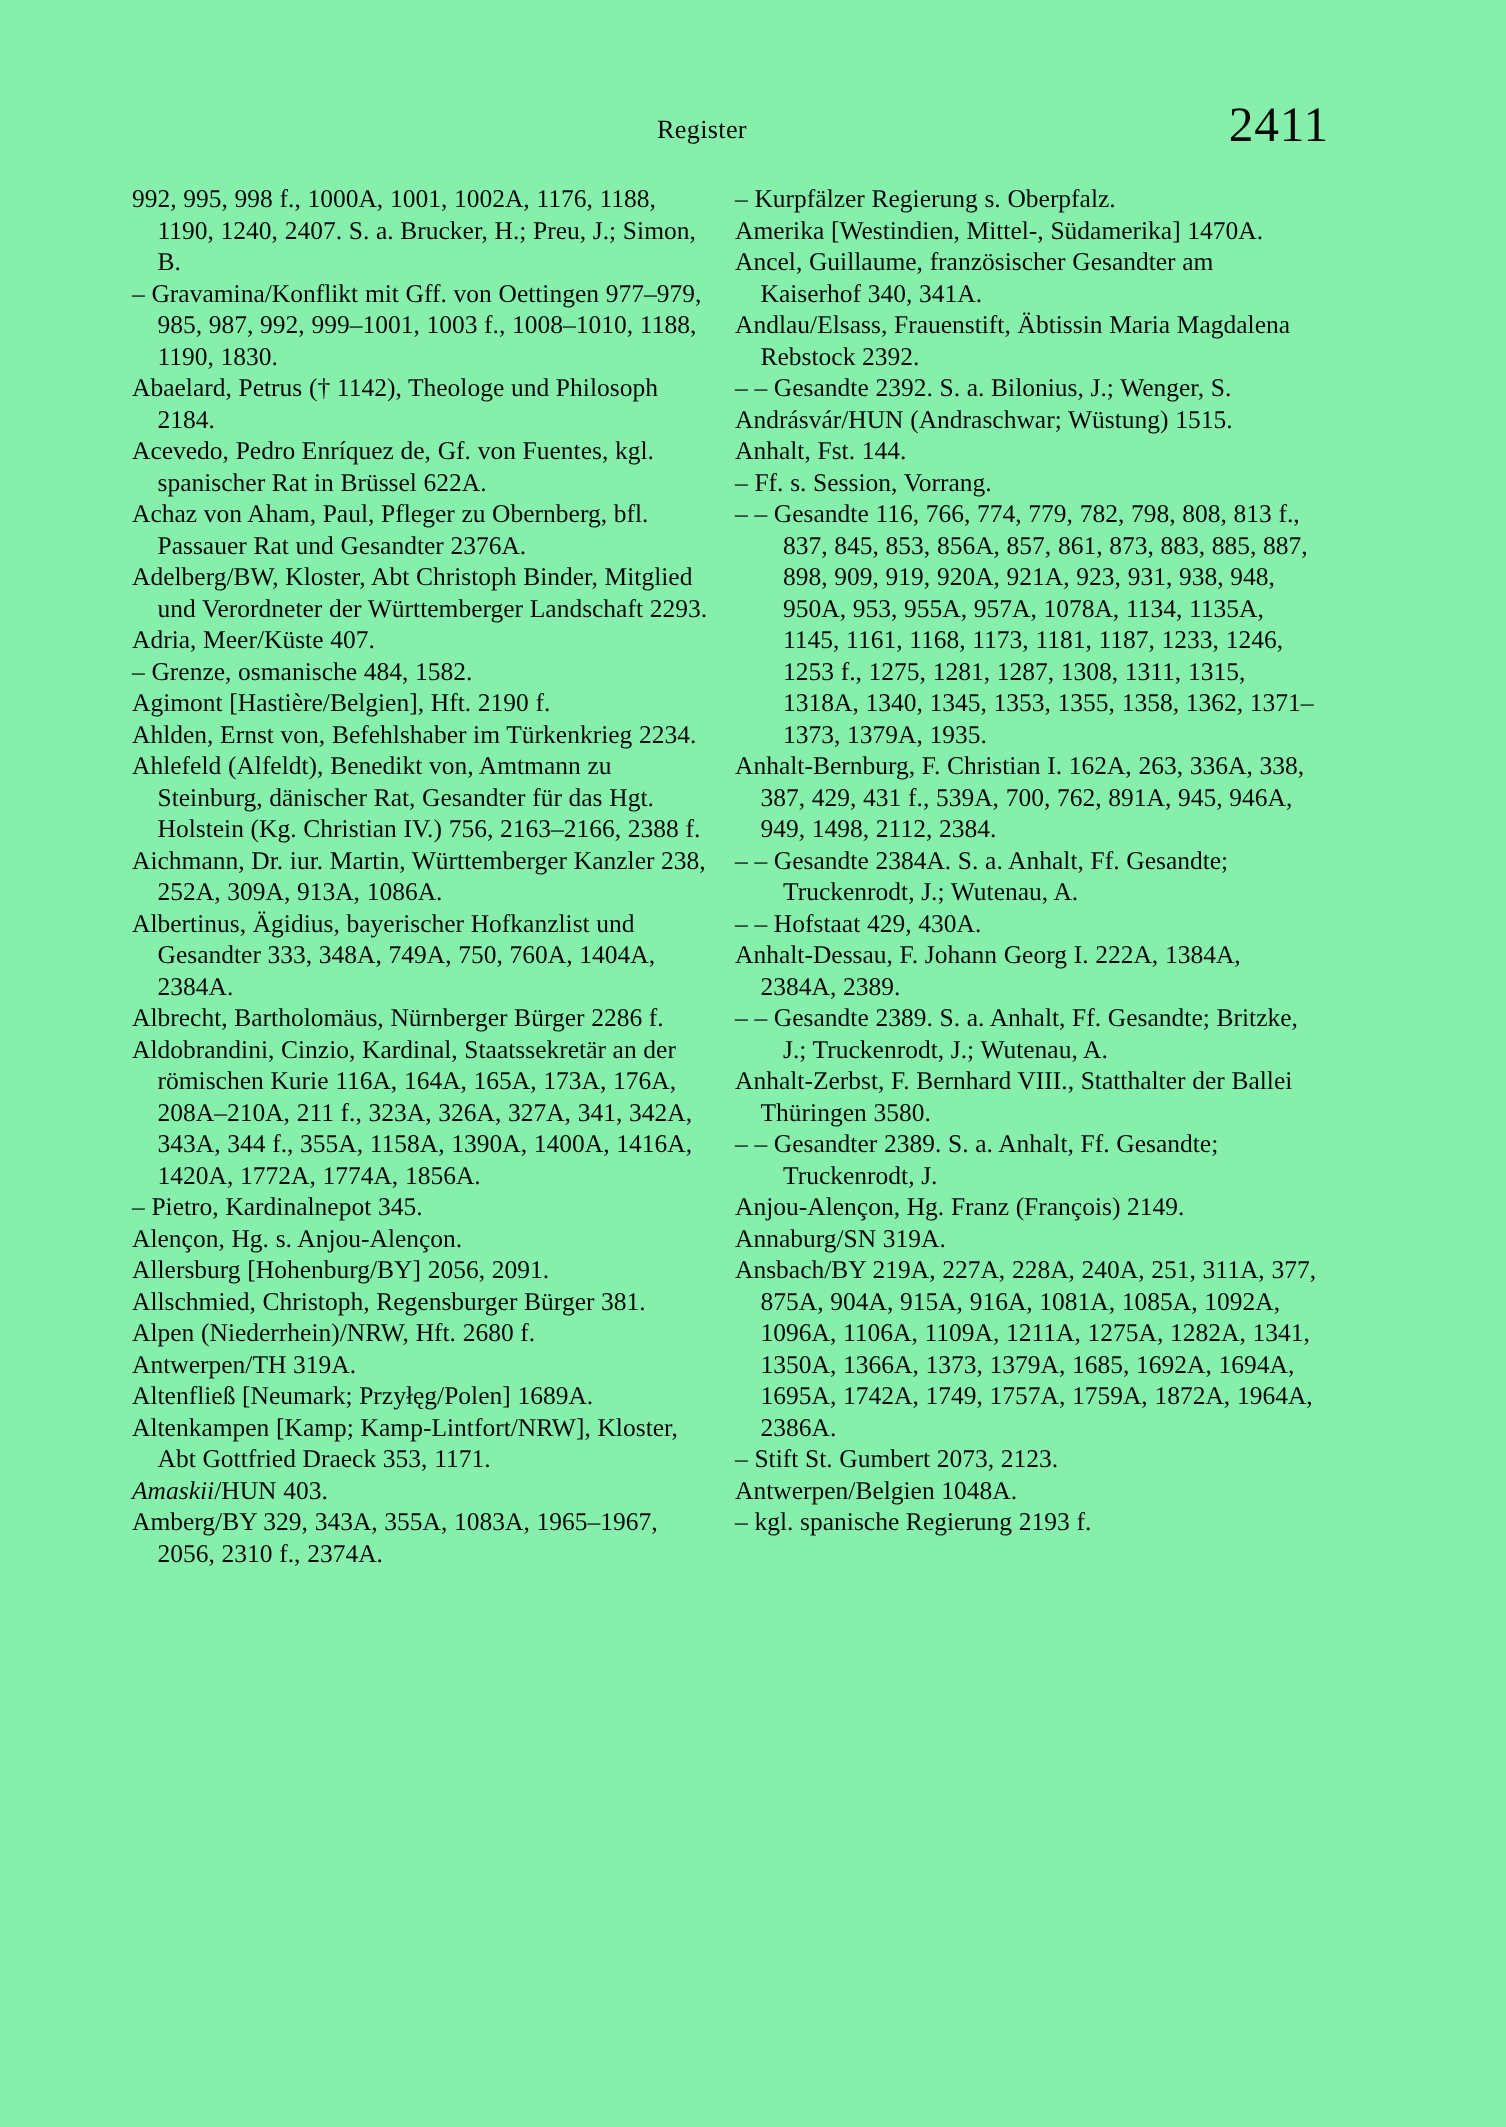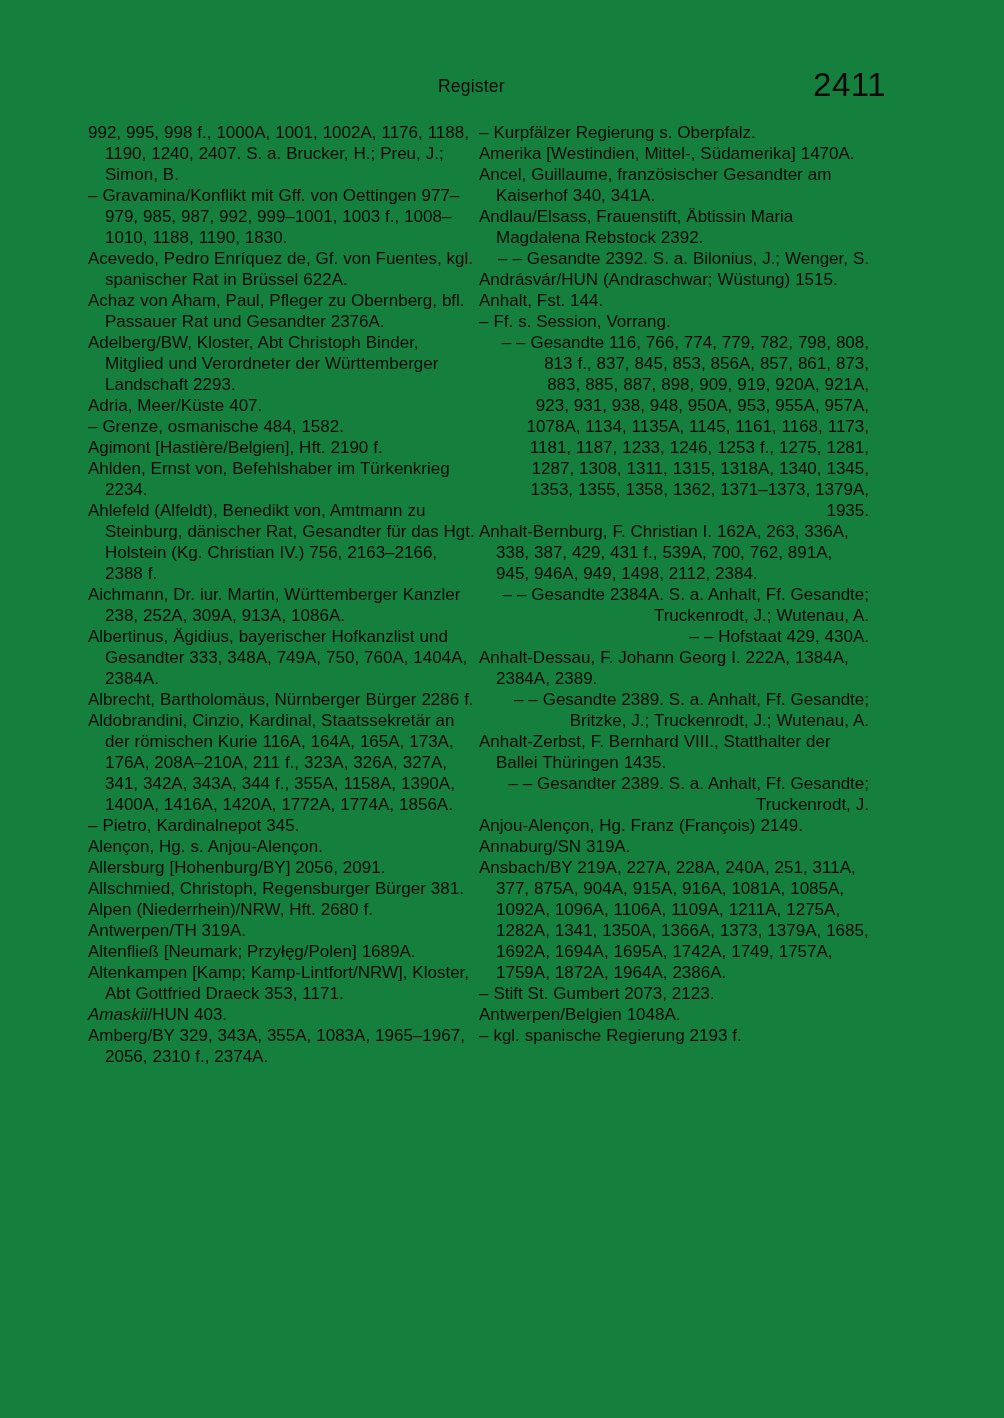--- a/index.html
+++ b/index.html
@@ -4,22 +4,22 @@
 <style>
   html, body {
     margin: 0;
     padding: 0;
     background: #ffffff;
   }
   .page {
     position: relative;
     width: 1004px;
     height: 1418px;
-    background: #15803d;
-    font-family: Liberation Sans, sans-serif;
+    background: #86efac;
+    font-family: Liberation Serif, serif;
     color: #0a0a0a;
     overflow: hidden;
   }
 
   
   .runhead {
     position: absolute;
     left: 0;
     right: 0;
     top: 76px;
@@ -48,21 +48,21 @@
     top: 122px;
     left: 88px;
     width: 828px;
     display: flex;
     gap: 0;
   }
   .col {
     width: 390px;
   }
   .col-right {
-    margin-left: 1px;
+    margin-left: 12px;
   }
 
   
   .entry {
     font-size: 17px;
     line-height: 21.0px;
     margin: 0;
     padding: 0;
     text-indent: 0;
     padding-left: 17px;       
@@ -77,40 +77,40 @@
   }
   
   .entry.lvl1 {
     padding-left: 17px;
     text-indent: -17px;
   }
   
   .entry.lvl2 {
     padding-left: 32px;
     text-indent: -32px;
-    text-align: right;
   }
   .ital {
     font-style: italic;
   }
 </style>
 </head>
 <body>
 
 <div class="page">
 
   <div class="runhead">
     <div class="runhead-title">Register</div>
     <div class="runhead-folio">2411</div>
   </div>
 
   <div class="columns">
     <div class="col col-left" id="col-left">
         <p class="entry lvl0">992, 995, 998 f., 1000A, 1001, 1002A, 1176, 1188, 1190, 1240, 2407.   S. a. Brucker, H.; Preu, J.; Simon, B.</p>
         <p class="entry lvl1">– Gravamina/Konflikt mit Gff. von Oettingen  977–979, 985, 987, 992, 999–1001, 1003 f., 1008–1010, 1188, 1190, 1830.</p>
+        <p class="entry lvl0">Abaelard, Petrus († 1142), Theologe und Philosoph  2184.</p>
         <p class="entry lvl0">Acevedo, Pedro Enríquez de, Gf. von Fuentes, kgl. spanischer Rat in Brüssel  622A.</p>
         <p class="entry lvl0">Achaz von Aham, Paul, Pfleger zu Obernberg, bfl. Passauer Rat und Gesandter  2376A.</p>
         <p class="entry lvl0">Adelberg/BW, Kloster, Abt Christoph Binder, Mitglied und Verordneter der Württemberger Landschaft  2293.</p>
         <p class="entry lvl0">Adria, Meer/Küste  407.</p>
         <p class="entry lvl1">– Grenze, osmanische  484, 1582.</p>
         <p class="entry lvl0">Agimont [Hastière/Belgien], Hft.  2190 f.</p>
         <p class="entry lvl0">Ahlden, Ernst von, Befehlshaber im Türkenkrieg  2234.</p>
         <p class="entry lvl0">Ahlefeld (Alfeldt), Benedikt von, Amtmann zu Steinburg, dänischer Rat, Gesandter für das Hgt. Holstein (Kg. Christian IV.)  756, 2163–2166, 2388 f.</p>
         <p class="entry lvl0">Aichmann, Dr. iur. Martin, Württemberger Kanzler  238, 252A, 309A, 913A, 1086A.</p>
         <p class="entry lvl0">Albertinus, Ägidius, bayerischer Hofkanzlist und Gesandter  333, 348A, 749A, 750, 760A, 1404A, 2384A.</p>
@@ -135,21 +135,21 @@
         <p class="entry lvl2">– – Gesandte  2392.   S. a. Bilonius, J.; Wenger, S.</p>
         <p class="entry lvl0">Andrásvár/HUN (Andraschwar; Wüstung)  1515.</p>
         <p class="entry lvl0">Anhalt, Fst.  144.</p>
         <p class="entry lvl1">– Ff.  s. Session, Vorrang.</p>
         <p class="entry lvl2">– – Gesandte  116, 766, 774, 779, 782, 798, 808, 813 f., 837, 845, 853, 856A, 857, 861, 873, 883, 885, 887, 898, 909, 919, 920A, 921A, 923, 931, 938, 948, 950A, 953, 955A, 957A, 1078A, 1134, 1135A, 1145, 1161, 1168, 1173, 1181, 1187, 1233, 1246, 1253 f., 1275, 1281, 1287, 1308, 1311, 1315, 1318A, 1340, 1345, 1353, 1355, 1358, 1362, 1371–1373, 1379A, 1935.</p>
         <p class="entry lvl0">Anhalt-Bernburg, F. Christian I.  162A, 263, 336A, 338, 387, 429, 431 f., 539A, 700, 762, 891A, 945, 946A, 949, 1498, 2112, 2384.</p>
         <p class="entry lvl2">– – Gesandte  2384A.  S. a. Anhalt, Ff. Gesandte; Truckenrodt, J.; Wutenau, A.</p>
         <p class="entry lvl2">– – Hofstaat  429, 430A.</p>
         <p class="entry lvl0">Anhalt-Dessau, F. Johann Georg I.  222A, 1384A, 2384A, 2389.</p>
         <p class="entry lvl2">– – Gesandte  2389.  S. a. Anhalt, Ff. Gesandte; Britzke, J.; Truckenrodt, J.; Wutenau, A.</p>
-        <p class="entry lvl0">Anhalt-Zerbst, F. Bernhard VIII., Statthalter der Ballei Thüringen  1435.</p>
+        <p class="entry lvl0">Anhalt-Zerbst, F. Bernhard VIII., Statthalter der Ballei Thüringen  3580.</p>
         <p class="entry lvl2">– – Gesandter  2389.  S. a. Anhalt, Ff. Gesandte; Truckenrodt, J.</p>
         <p class="entry lvl0">Anjou-Alençon, Hg. Franz (François)  2149.</p>
         <p class="entry lvl0">Annaburg/SN  319A.</p>
         <p class="entry lvl0">Ansbach/BY  219A, 227A, 228A, 240A, 251, 311A, 377, 875A, 904A, 915A, 916A, 1081A, 1085A, 1092A, 1096A, 1106A, 1109A, 1211A, 1275A, 1282A, 1341, 1350A, 1366A, 1373, 1379A, 1685, 1692A, 1694A, 1695A, 1742A, 1749, 1757A, 1759A, 1872A, 1964A, 2386A.</p>
         <p class="entry lvl1">– Stift St. Gumbert  2073, 2123.</p>
         <p class="entry lvl0">Antwerpen/Belgien  1048A.</p>
         <p class="entry lvl1">– kgl. spanische Regierung  2193 f.</p>
       </div>
   </div>
 

